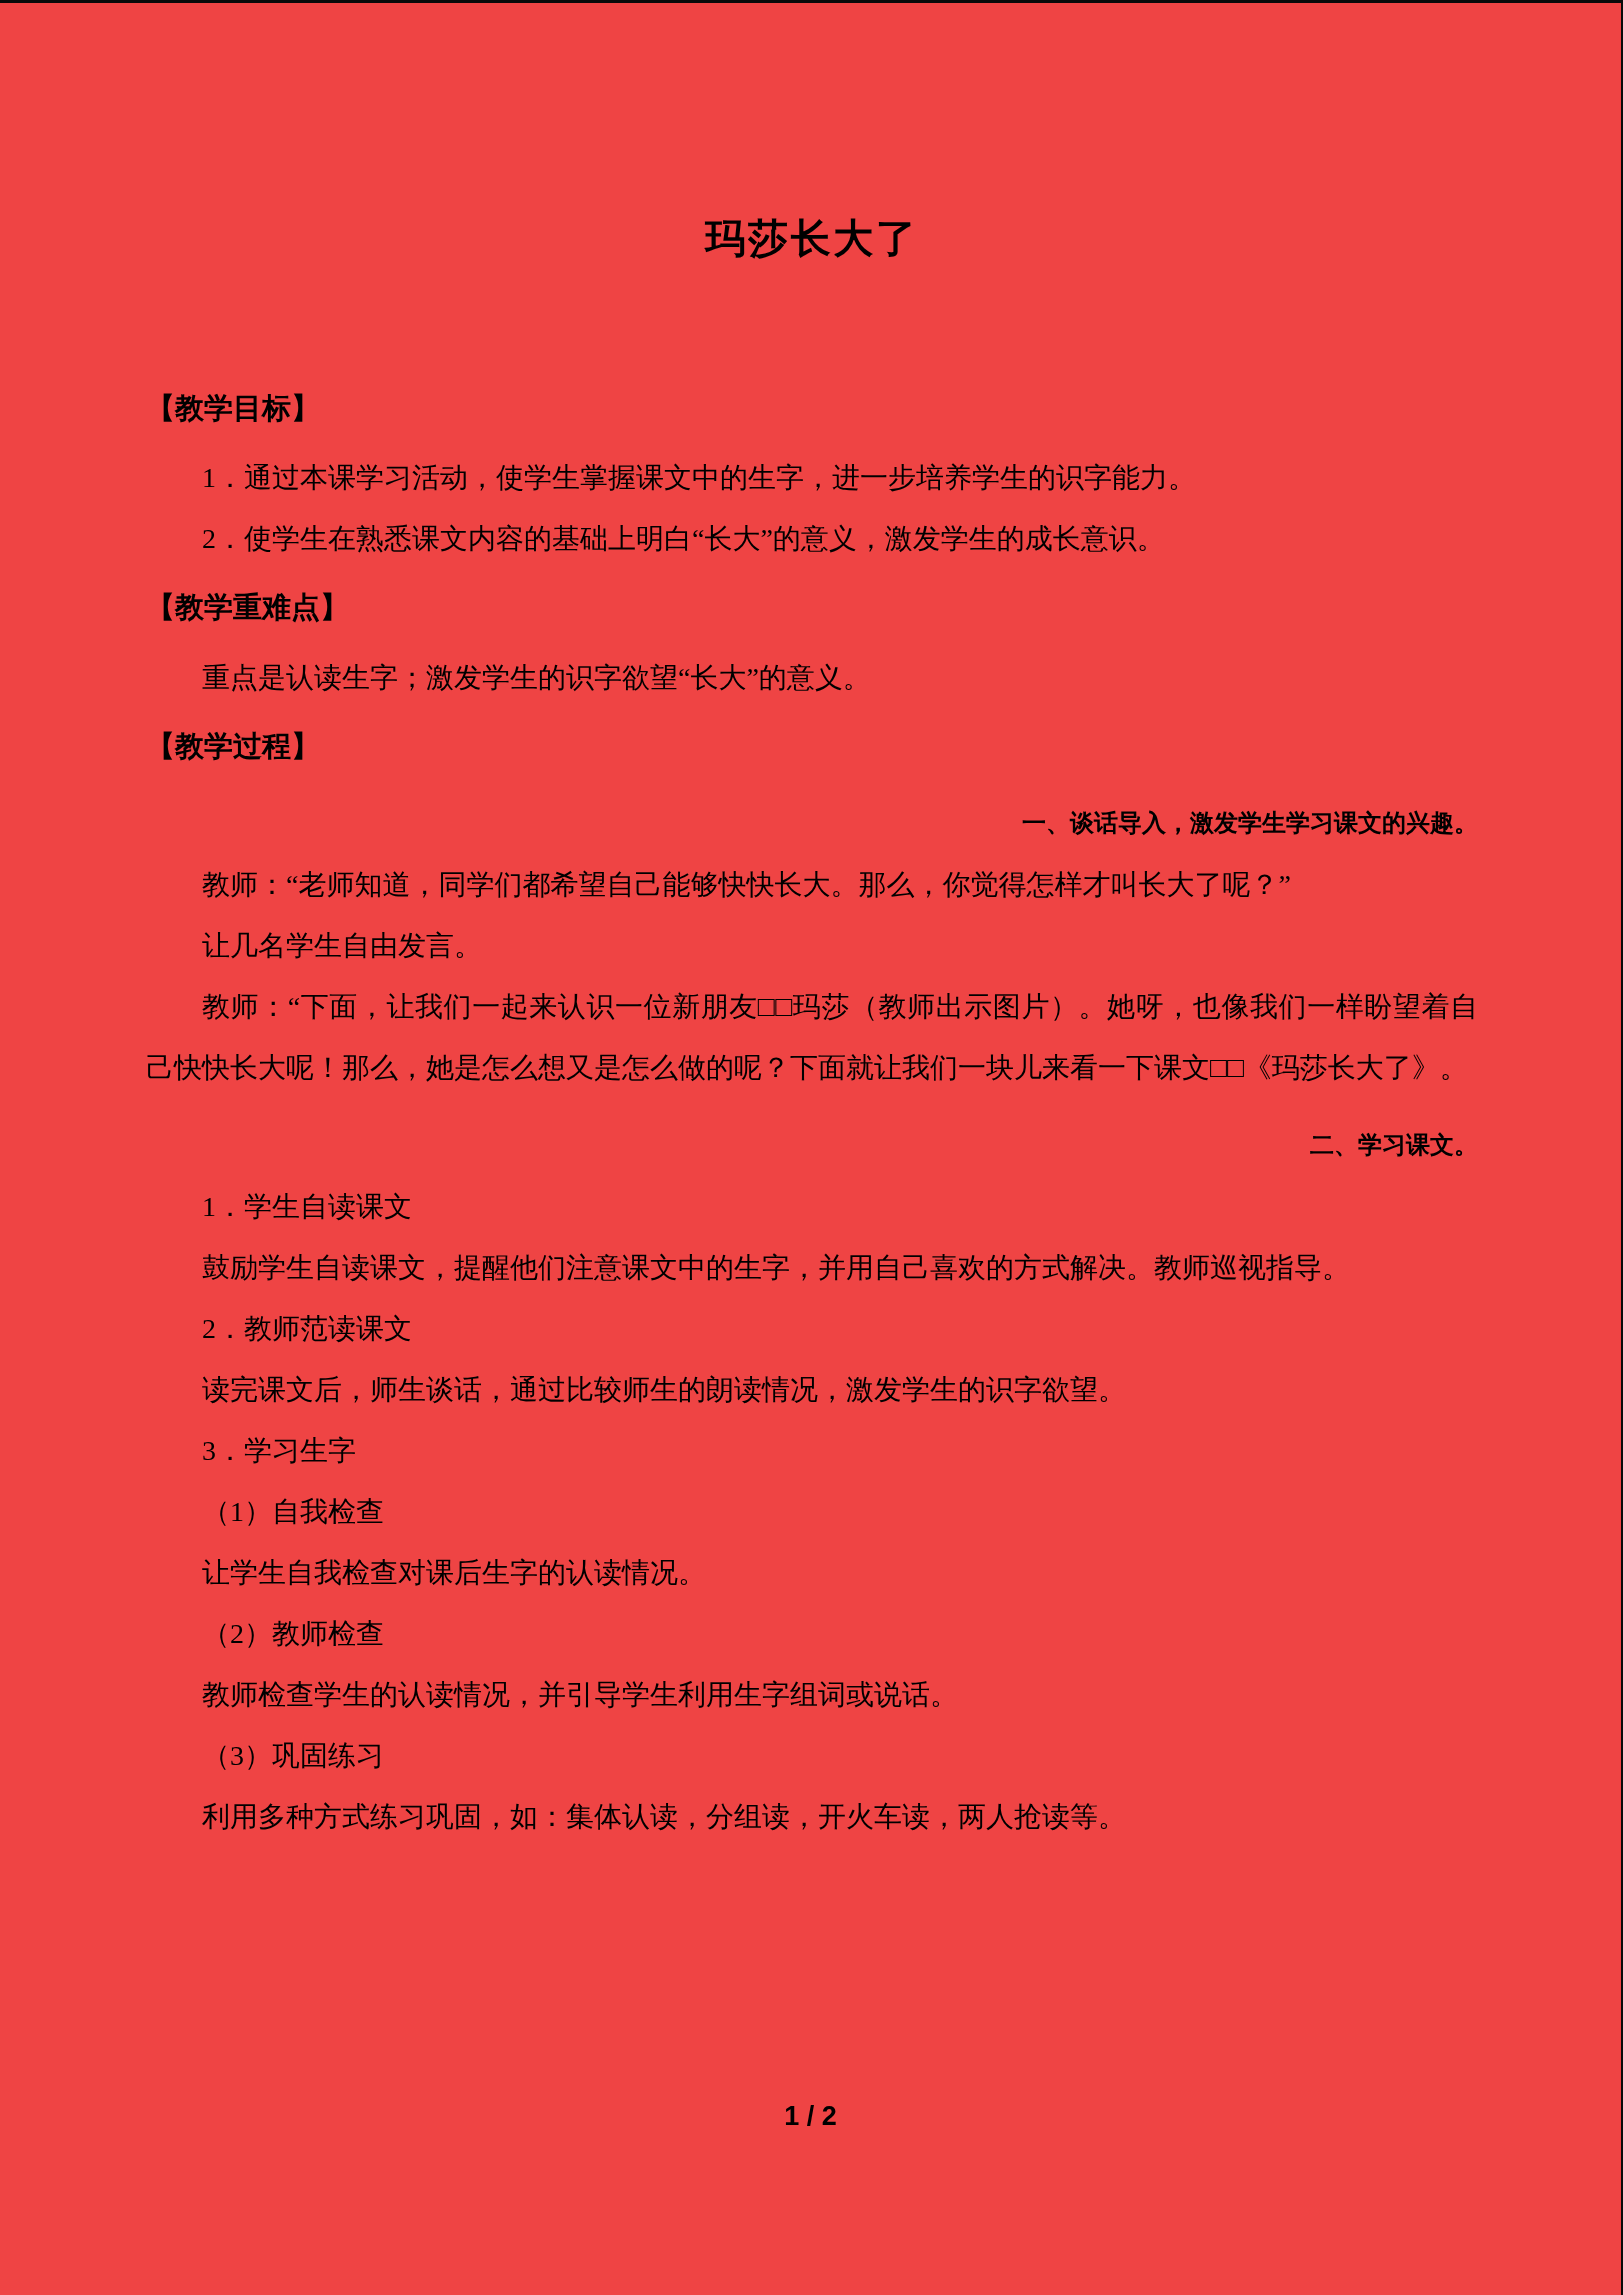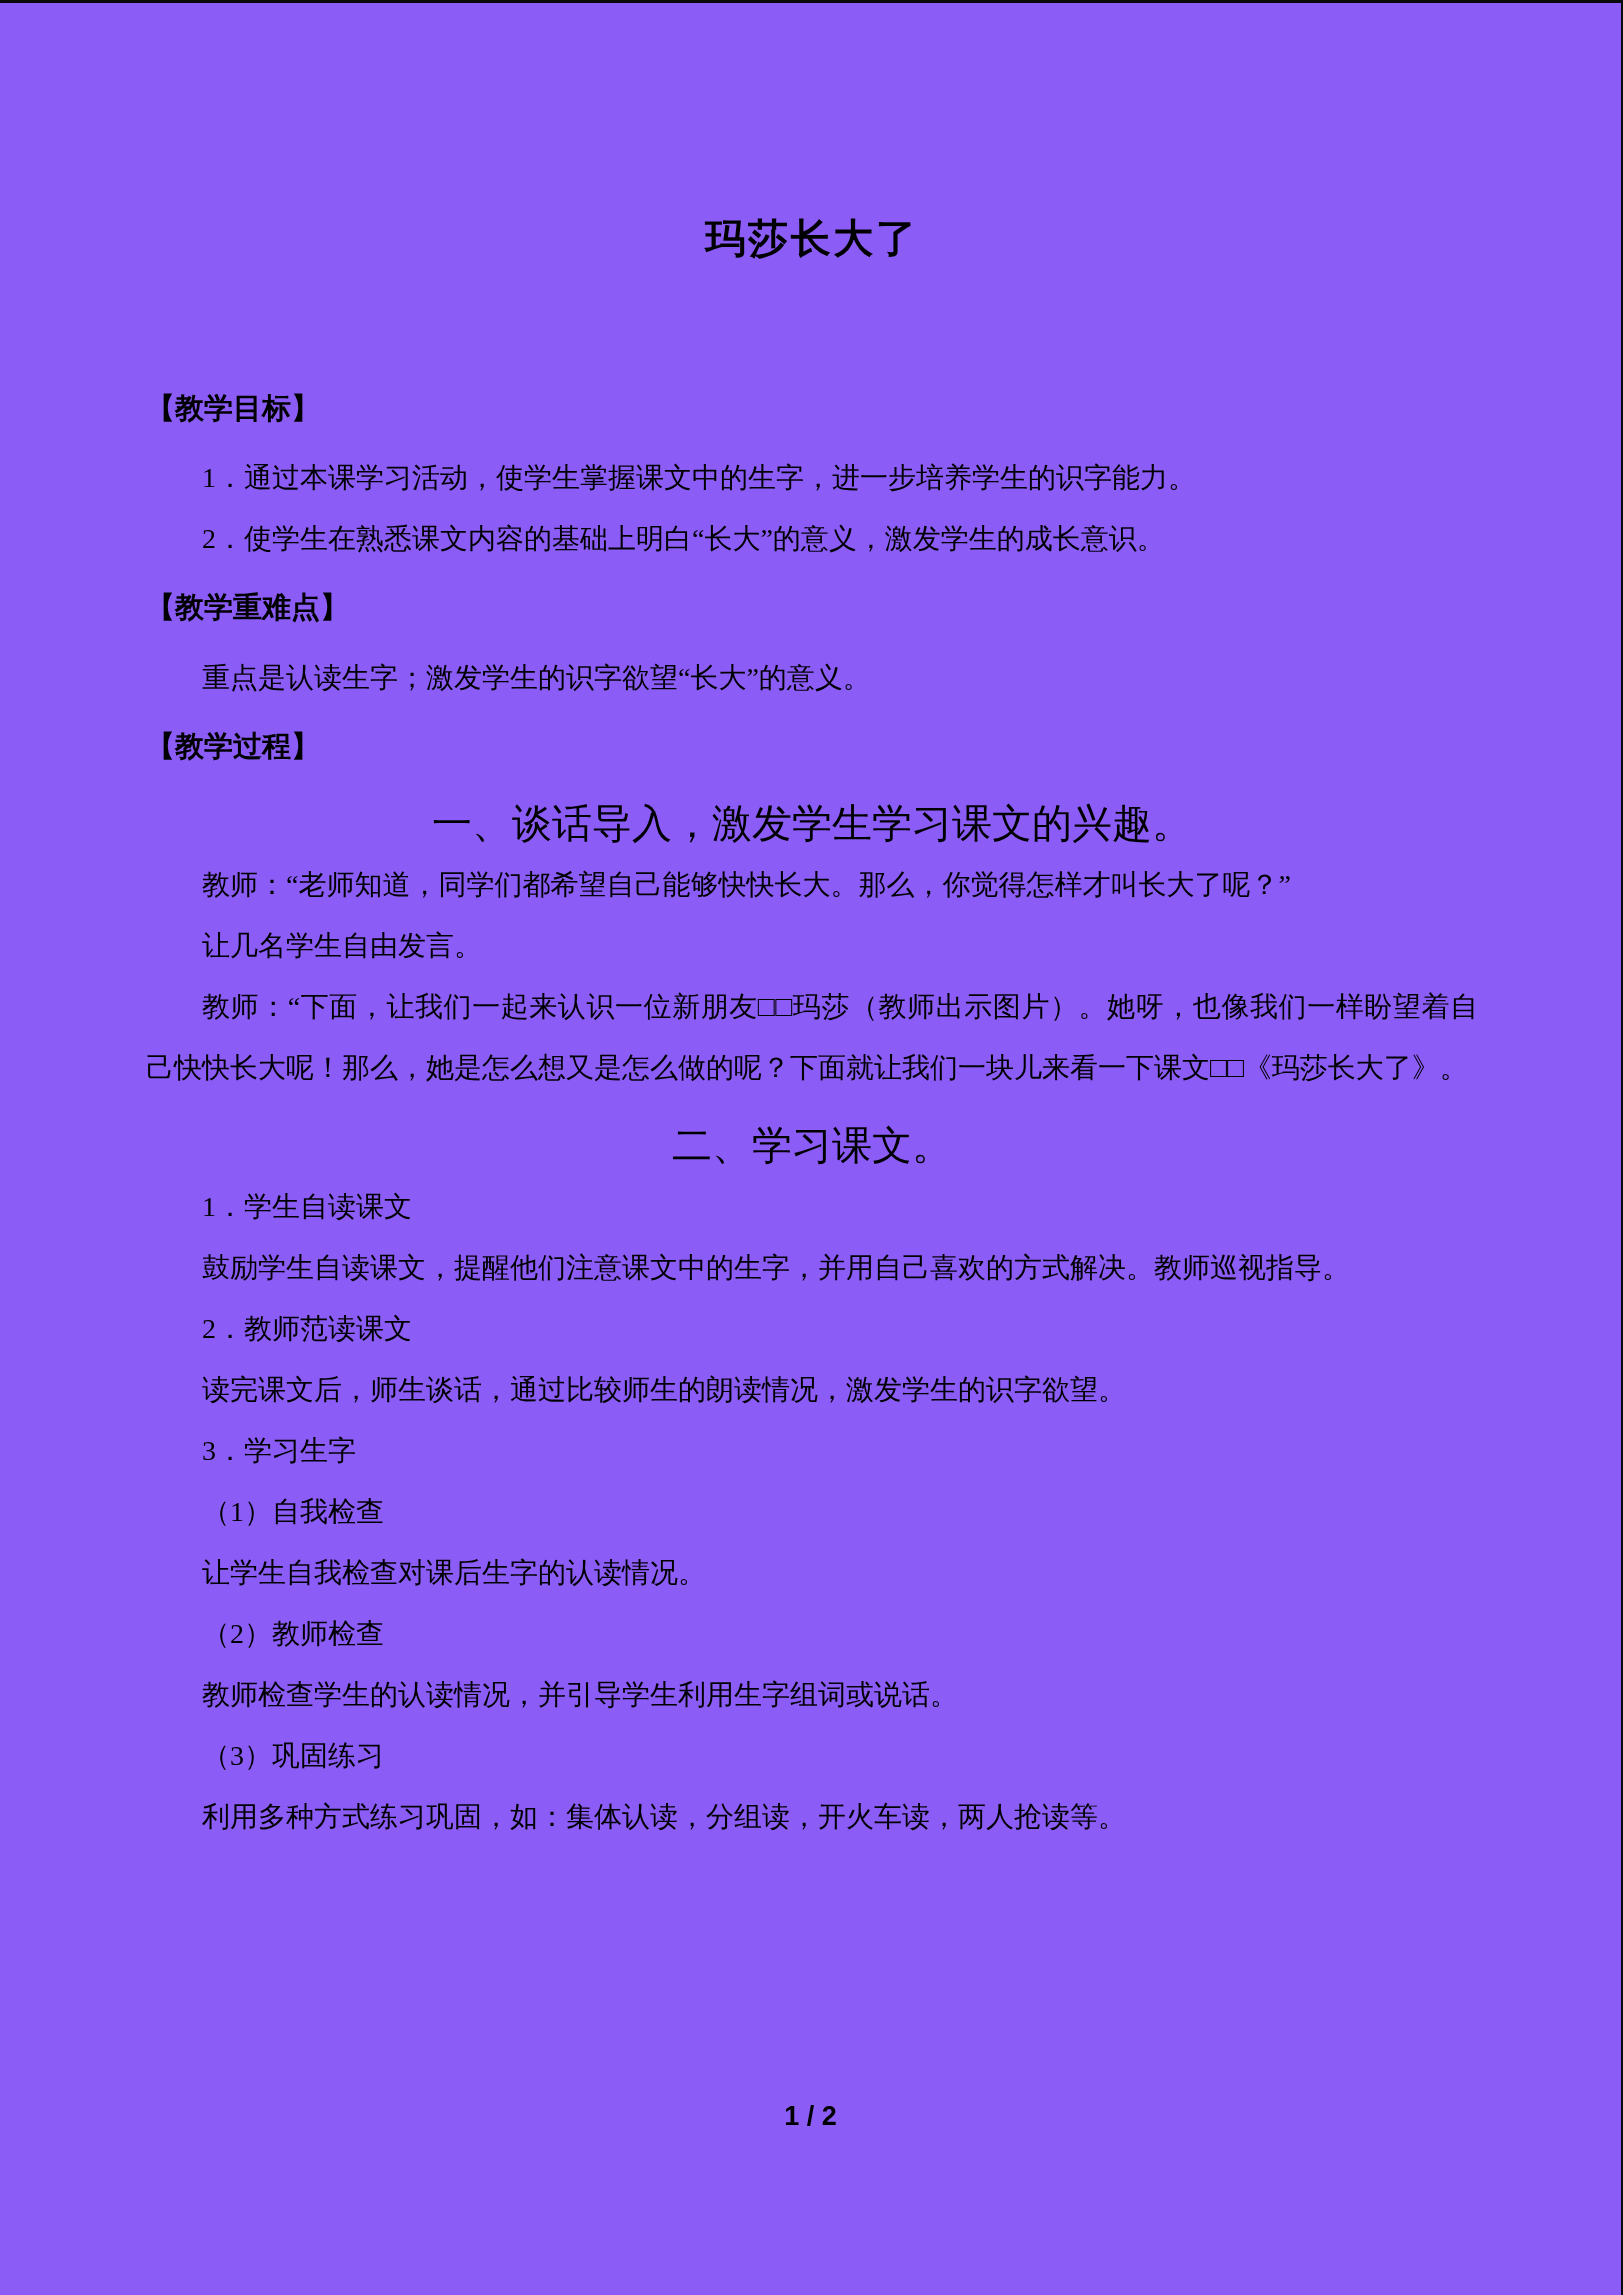--- a/index.html
+++ b/index.html
@@ -5,21 +5,21 @@
   html, body {
     margin: 0;
     padding: 0;
     background: #ffffff;
   }
   .page {
     position: relative;
     width: 1623px;
     height: 2295px;
     box-sizing: border-box;
-    background: #8b5cf6;
+    background: #ef4444;
     border-top: 3.4px solid #0a0a0a;
     border-right: 2px solid #0a0a0a;
     color: #000000;
     font-family: "Liberation Serif", "DejaVu Serif", serif;
     overflow: hidden;
   }
   .content {
     padding: 0 143px 0 146px;
   }
   h1.doc-title {
@@ -36,24 +36,24 @@
   }
   .blocks h2.heading {
     margin: 8.2px 0 8.2px 0;
     font-size: 29px;
     line-height: 61px;
     font-weight: bold;
     text-align: left;
   }
   .blocks h3.subheading {
     margin: 16.4px 0 0 0;
-    font-size: 40px;
+    font-size: 24px;
     line-height: 61px;
-    font-weight: normal;
-    text-align: center;
+    font-weight: bold;
+    text-align: right;
   }
   .blocks p.para-indent {
     margin: 0;
     font-size: 28px;
     line-height: 61px;
     text-align: justify;
     text-indent: 2em;
   }
   .page-footer {
     position: absolute;

